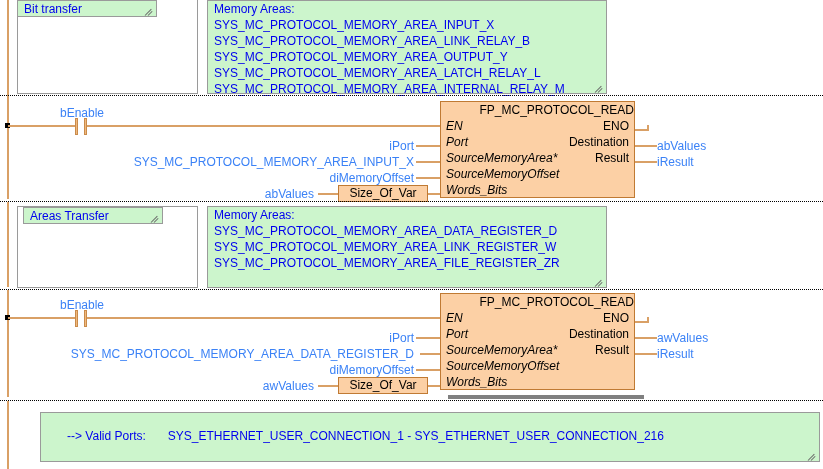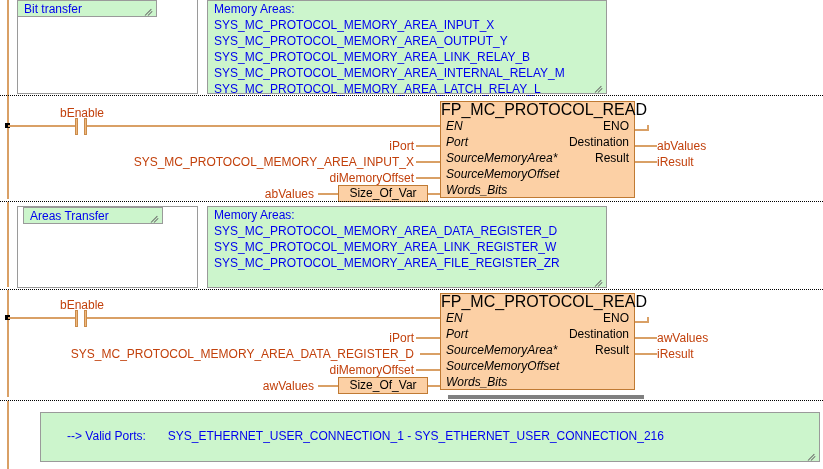--- a/index.html
+++ b/index.html
@@ -37,31 +37,31 @@
   .vwire{position:absolute;background:#d9a066;width:2px;}
   .node{position:absolute;width:5px;height:5px;background:#000;}
 
   
   .contact-bar{position:absolute;width:3px;height:17px;background:#f0b97d;
                border:1px solid #c98b4b;box-sizing:border-box;}
 
   
   .fb{position:absolute;background:#fcd0a5;border:1px solid #c07a33;
       box-sizing:border-box;}
-  .fb .fbtitle{text-align:right;line-height:16px;height:16px;font-size:16px;}
+  .fb .fbtitle{text-align:right;line-height:16px;height:16px;font-size:12px;}
   .fb .row{position:relative;height:16px;line-height:16px;}
   .fb .pin-in{position:absolute;left:5px;font-style:italic;}
   .fb .pin-out{position:absolute;right:5px;}
 
   
   .obox{position:absolute;background:#fcd0a5;border:1px solid #c07a33;
         box-sizing:border-box;text-align:center;line-height:15px;font-size:12px;}
 
   
-  .lbl{position:absolute;line-height:14px;white-space:pre;color:#c2410c;}
+  .lbl{position:absolute;line-height:14px;white-space:pre;color:#3b82f6;}
   .lbl.r{text-align:right;}
 
   
   .greystrip{position:absolute;background:#808080;}
 </style>
 </head>
 <body>
 
 <div class="sheet">
 
@@ -73,24 +73,24 @@
     <div class="ctext">Bit transfer</div>
     <span class="grip">
       <i class="a"></i>
         <i class="b"></i>
     </span>
   </div>
 
   <div class="cbox" style="left:207px;top:0px;width:400px;height:94px;">
     <div class="ctext">Memory Areas:</div>
     <div class="ctext">SYS_MC_PROTOCOL_MEMORY_AREA_INPUT_X</div>
+    <div class="ctext">SYS_MC_PROTOCOL_MEMORY_AREA_LINK_RELAY_B</div>
     <div class="ctext">SYS_MC_PROTOCOL_MEMORY_AREA_OUTPUT_Y</div>
-    <div class="ctext">SYS_MC_PROTOCOL_MEMORY_AREA_LINK_RELAY_B</div>
+    <div class="ctext">SYS_MC_PROTOCOL_MEMORY_AREA_LATCH_RELAY_L</div>
     <div class="ctext">SYS_MC_PROTOCOL_MEMORY_AREA_INTERNAL_RELAY_M</div>
-    <div class="ctext">SYS_MC_PROTOCOL_MEMORY_AREA_LATCH_RELAY_L</div>
     <span class="grip">
       <i class="a"></i>
         <i class="b"></i>
     </span>
   </div>
 
   <div class="sep" style="top:95px;"></div>
 
   <div class="rail" style="top:96px;height:103px;"></div>
   <div class="node" style="left:5px;top:123px;"></div>

